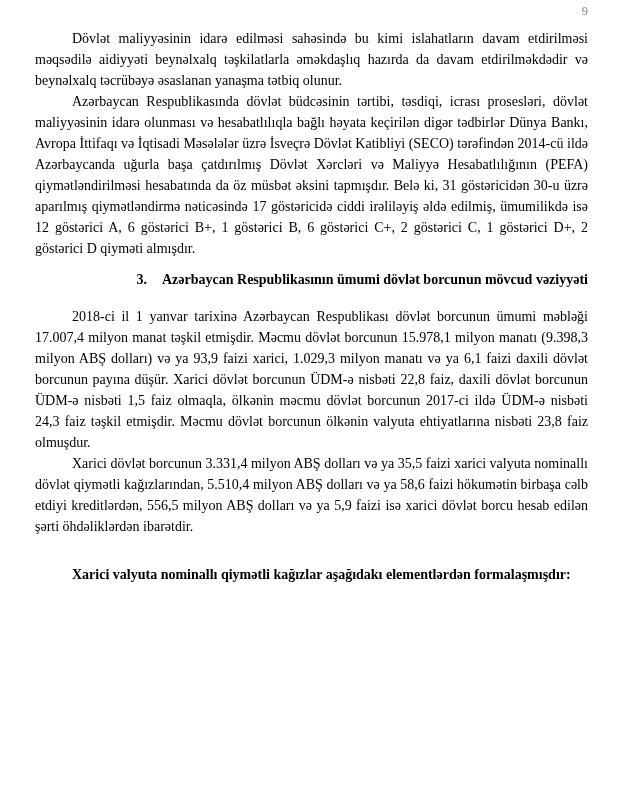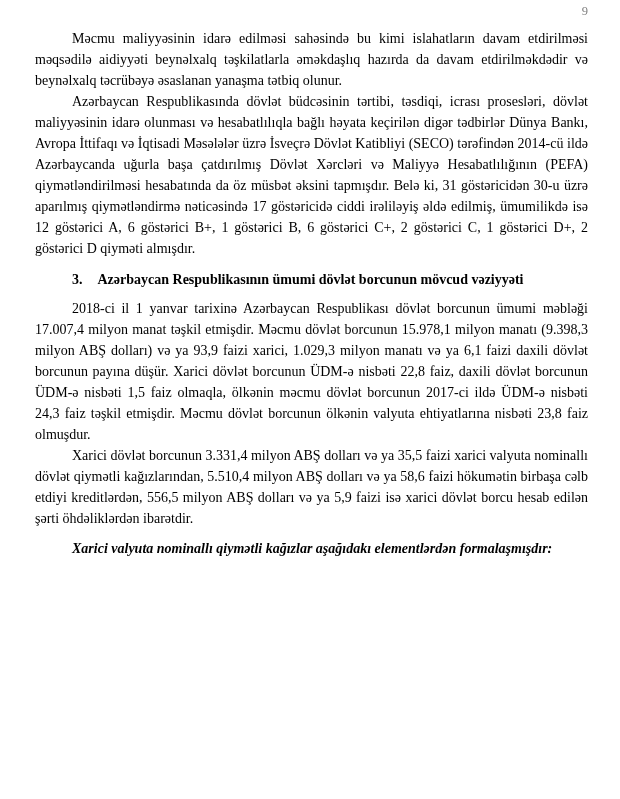--- a/index.html
+++ b/index.html
@@ -28,49 +28,48 @@
   }
   p.para {
     margin: 0;
     text-align: justify;
     line-height: 21px;
   }
   p.indent {
     text-indent: 37px;
   }
   p.heading {
-    margin: 10px 0 8px 0;
+    margin: 10px 0 16px 0;
     text-indent: 37px;
     font-weight: bold;
-    text-align: left;
+    text-align: right;
     line-height: 21px;
   }
   p.heading .h-num {
     margin-right: 15px;
   }
   p.bold-lead {
-    margin-top: 9px;
+    margin-top: 27px;
     font-weight: bold;
-    font-style: italic;
   }
   .bullet-marker {
     margin-right: 6px;
   }
 </style>
 </head>
 <body>
 
 <div class="page">
 
   <div class="page-number">9</div>
 
   <div>
 
 
-    <p class="para indent">Məcmu maliyyəsinin idarə edilməsi sahəsində bu kimi islahatların davam etdirilməsi məqsədilə aidiyyəti beynəlxalq təşkilatlarla əməkdaşlıq hazırda da davam etdirilməkdədir və beynəlxalq təcrübəyə əsaslanan yanaşma tətbiq olunur.</p>
+    <p class="para indent">Dövlət maliyyəsinin idarə edilməsi sahəsində bu kimi islahatların davam etdirilməsi məqsədilə aidiyyəti beynəlxalq təşkilatlarla əməkdaşlıq hazırda da davam etdirilməkdədir və beynəlxalq təcrübəyə əsaslanan yanaşma tətbiq olunur.</p>
 
     <p class="para indent">Azərbaycan Respublikasında dövlət büdcəsinin tərtibi, təsdiqi, icrası prosesləri, dövlət maliyyəsinin idarə olunması və hesabatlılıqla bağlı həyata keçirilən digər tədbirlər Dünya Bankı, Avropa İttifaqı və İqtisadi Məsələlər üzrə İsveçrə Dövlət Katibliyi (SECO) tərəfindən 2014-cü ildə Azərbaycanda uğurla başa çatdırılmış Dövlət Xərcləri və Maliyyə Hesabatlılığının (PEFA) qiymətləndirilməsi hesabatında da öz müsbət əksini tapmışdır. Belə ki, 31 göstəricidən 30-u üzrə aparılmış qiymətləndirmə nəticəsində 17 göstəricidə ciddi irəliləyiş əldə edilmiş, ümumilikdə isə 12 göstərici A, 6 göstərici B+, 1 göstərici B, 6 göstərici C+, 2 göstərici C, 1 göstərici D+, 2 göstərici D qiyməti almışdır.</p>
 
 
     <p class="heading">
       <span class="h-num">3.</span><span class="h-text">Azərbaycan Respublikasının ümumi dövlət borcunun mövcud vəziyyəti</span>
     </p>
 
     <p class="para indent">2018-ci il 1 yanvar tarixinə Azərbaycan Respublikası dövlət borcunun ümumi məbləği 17.007,4 milyon manat təşkil etmişdir. Məcmu dövlət borcunun 15.978,1 milyon manatı (9.398,3 milyon ABŞ dolları) və ya 93,9 faizi xarici, 1.029,3 milyon manatı və ya 6,1 faizi daxili dövlət borcunun payına düşür. Xarici dövlət borcunun ÜDM-ə nisbəti 22,8 faiz, daxili dövlət borcunun ÜDM-ə nisbəti 1,5 faiz olmaqla, ölkənin məcmu dövlət borcunun 2017-ci ildə ÜDM-ə nisbəti 24,3 faiz təşkil etmişdir. Məcmu dövlət borcunun ölkənin valyuta ehtiyatlarına nisbəti 23,8 faiz olmuşdur.</p>
 

